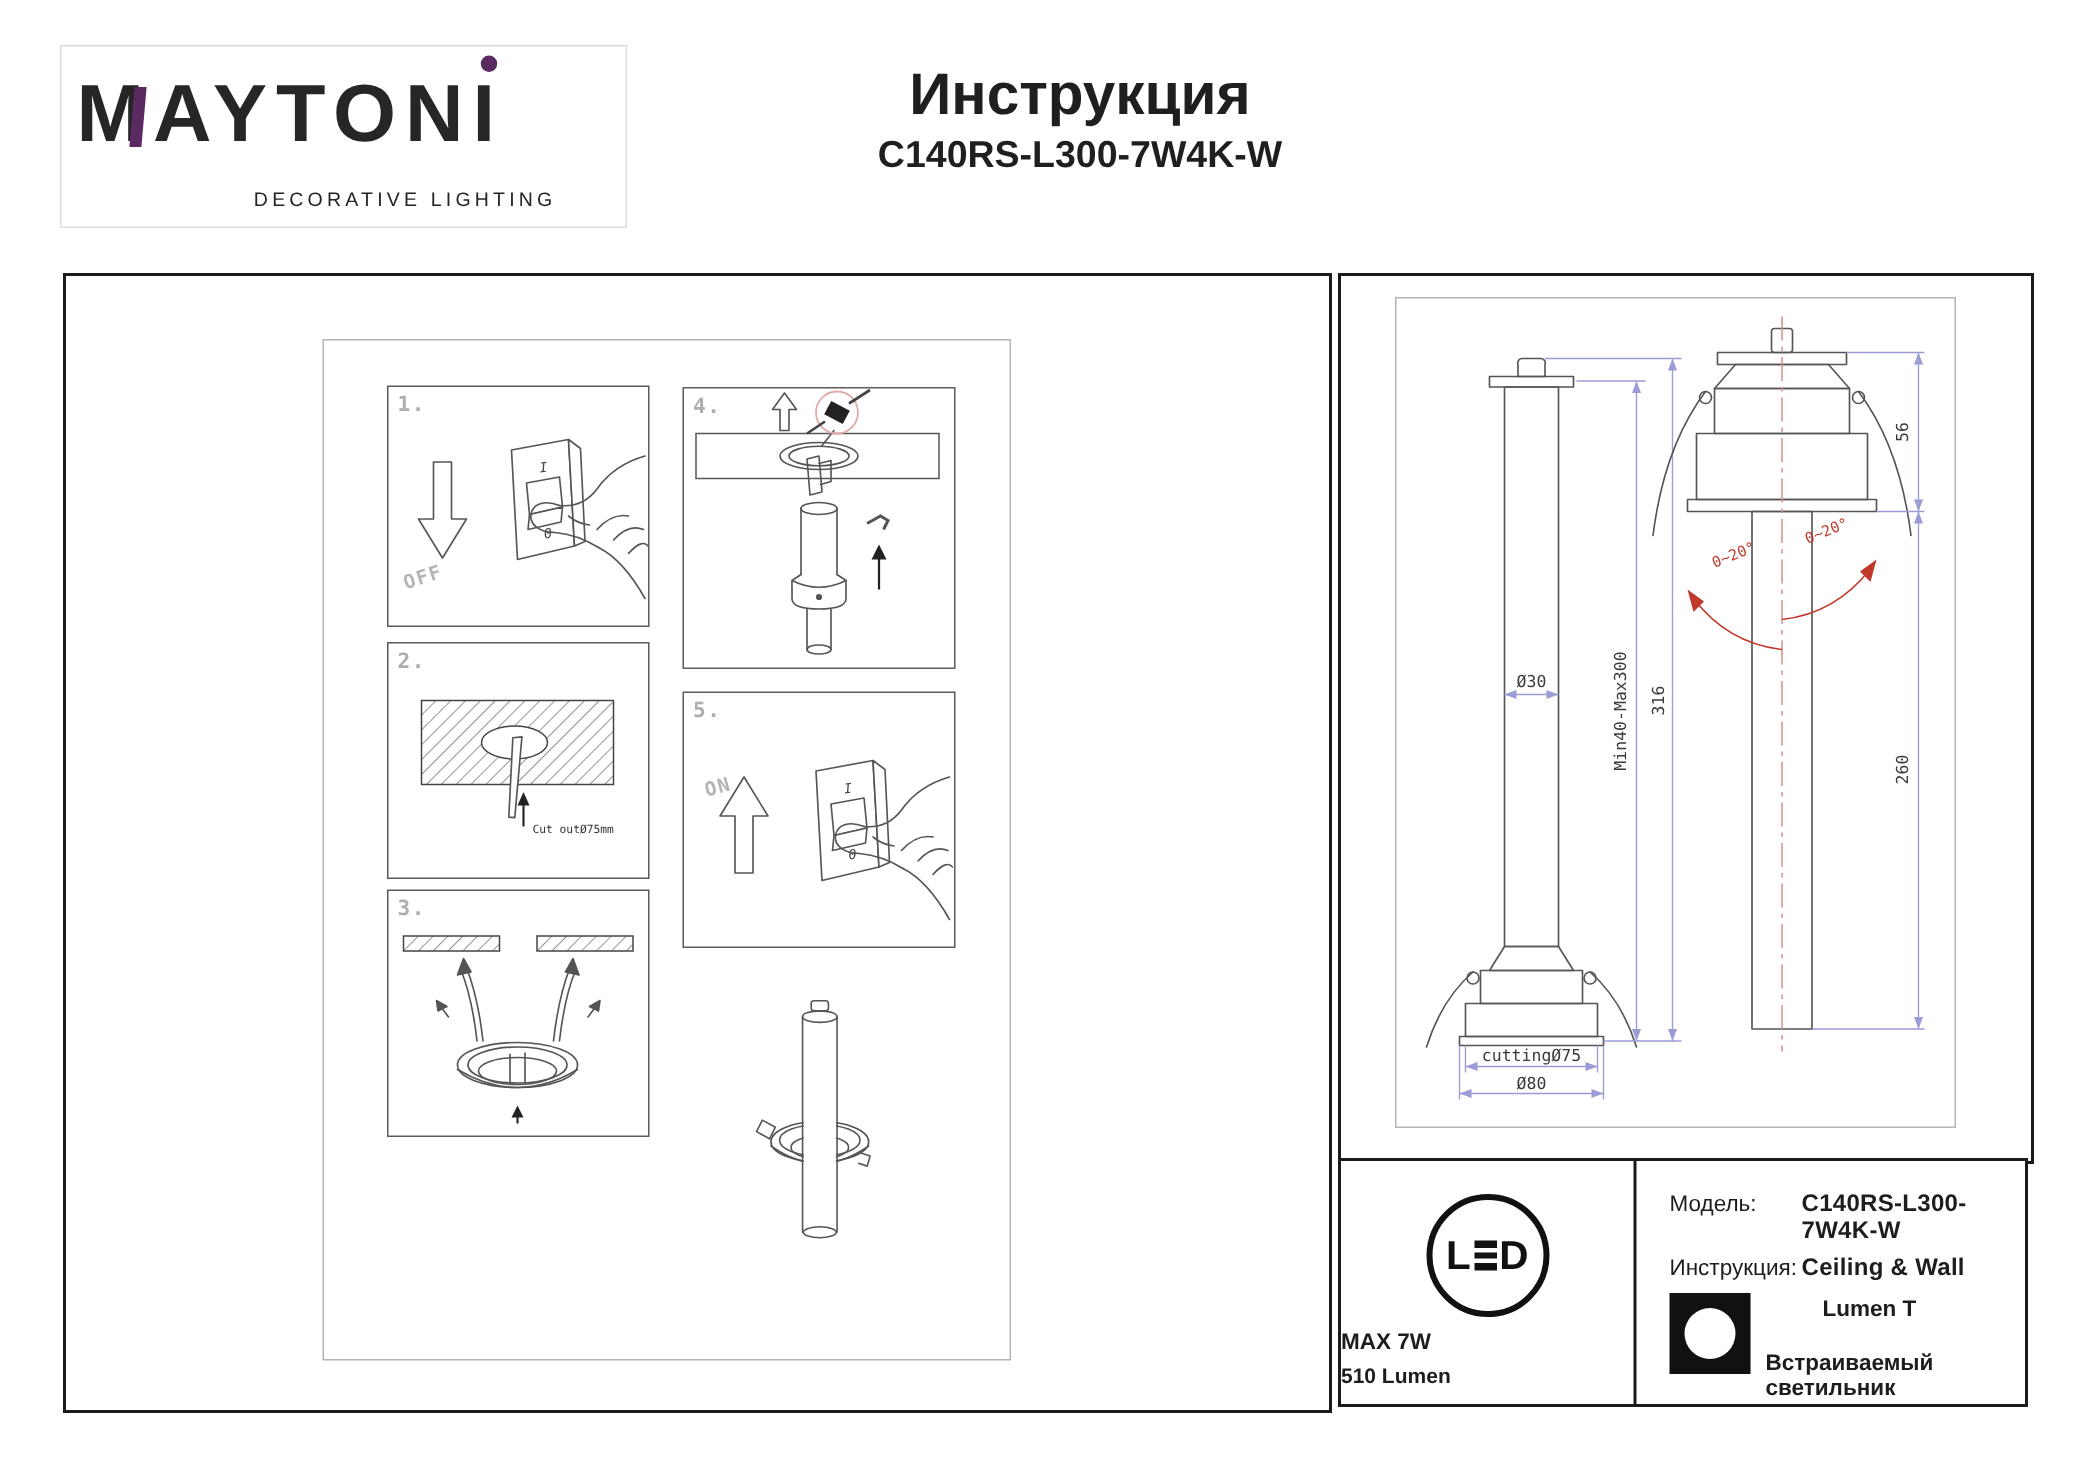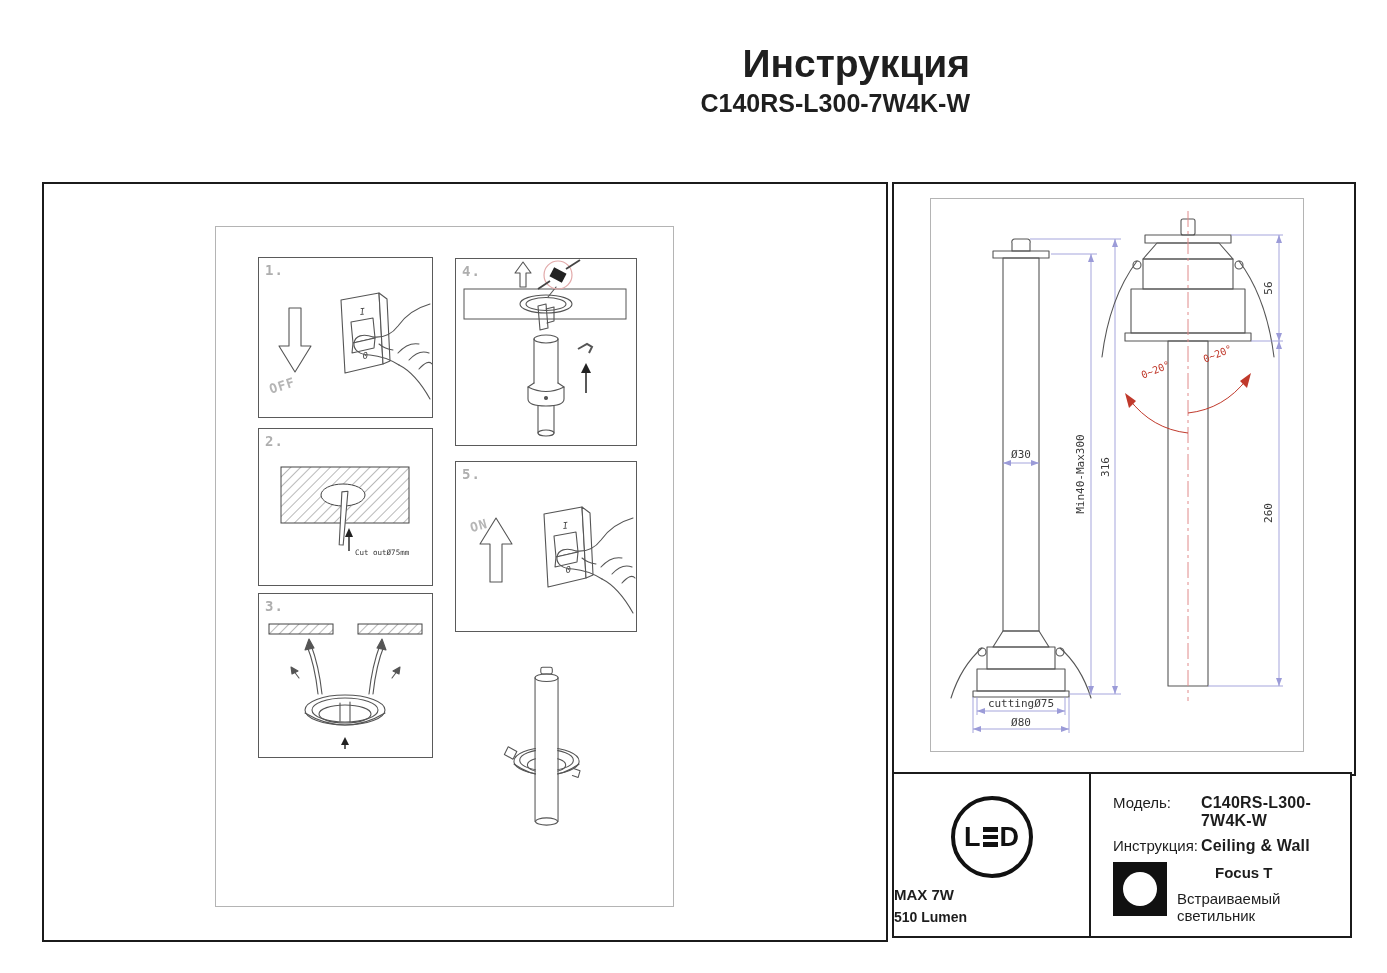--- a/index.html
+++ b/index.html
@@ -7,21 +7,21 @@
         font-family:"Liberation Sans","DejaVu Sans",sans-serif;color:#1d1d1d}
 
   
   .logo-box{position:absolute;left:40px;top:30px;width:376px;height:120px;border:1px solid #dcdcdc}
   .brand{position:absolute;left:10px;top:14px;font-weight:700;font-size:54px;letter-spacing:6px;color:#262626;white-space:nowrap}
   .brand-i{position:relative;display:inline-block}
   .i-dot{position:absolute;left:50%;transform:translateX(-50%);top:-8px;width:11px;height:11px;border-radius:50%;background:#5b2a60}
   .m-accent{position:absolute;left:37px;top:13px;width:8px;height:40px;background:#5b2a60;transform:skewX(-5deg)}
   .tagline{position:absolute;right:46px;top:94px;font-size:13px;letter-spacing:2.8px;color:#232323;font-weight:400}
 
-  .title-block{position:absolute;left:470px;top:42px;width:500px;text-align:right}
+  .title-block{position:absolute;left:470px;top:42px;width:500px;text-align:center}
   .doc-title{font-weight:700;font-size:39px;color:#1f1f1f}
   .doc-model{font-weight:700;font-size:25px;margin-top:3px;color:#1f1f1f}
 
   
   .panel{position:absolute;border:2px solid #1b1b1b;background:#fff}
   .left-panel{left:42px;top:182px;width:842px;height:756px}
   .right-panel{left:892px;top:182px;width:460px;height:590px}
   .inner{position:absolute;border:1px solid #b4b4b4;background:#fff}
   .steps-frame{left:215px;top:226px;width:457px;height:679px}
   .drawing-frame{left:930px;top:198px;width:372px;height:552px}
@@ -56,27 +56,34 @@
   .lumen{position:absolute;top:135px;width:100%;text-align:left;font-weight:700;font-size:14px}
   .cell-model{flex:1;position:relative;padding:20px 0 0 22px;box-sizing:border-box}
   .row{display:flex;margin-bottom:7px;align-items:baseline}
   .lbl{width:88px;font-size:15px;flex:none}
   .val{font-weight:700;font-size:16px;letter-spacing:.2px}
   .series-row{display:flex;margin-top:4px}
   .series-icon{width:54px;height:54px;background:#111;position:relative;flex:none;display:flex;align-items:center;justify-content:center}
   .icon-circle{width:34px;height:34px;border-radius:50%;background:#fff;display:block}
   .series-text{margin-left:10px}
   .series{font-weight:700;font-size:15px;margin-left:38px;margin-top:2px}
-  .ftype{font-weight:400;font-size:15px;margin-top:9px}
+  .ftype{font-weight:700;font-size:15px;margin-top:19px}
 </style>
 </head>
 <body>
 
 <div class="page">
 
+  <div class="logo-box">
+    <div class="brand">
+      <span>MAYTON</span><span class="brand-i"><span>I</span><span class="i-dot"></span></span>
+      <span class="m-accent"></span>
+    </div>
+    <div class="tagline">DECORATIVE LIGHTING</div>
+  </div>
 
   <div class="title-block">
     <div class="doc-title">Инструкция</div>
     <div class="doc-model">C140RS-L300-7W4K-W</div>
   </div>
 
   <div class="panel left-panel"></div>
   <div class="inner steps-frame"></div>
 
   <div class="step" style="left:258px;top:257px;width:173px;height:159px">
@@ -360,20 +367,20 @@
       </div>
       <div class="row">
         <span class="lbl">Инструкция:</span>
         <span class="val">Ceiling &amp; Wall</span>
       </div>
       <div class="series-row">
         <span class="series-icon">
             <span class="icon-circle"></span>
           </span>
         <div class="series-text">
-          <div class="series">Focus T</div>
+          <div class="series">Lumen T</div>
           <div class="ftype">Встраиваемый светильник</div>
         </div>
       </div>
     </div>
   </div>
 
 </div>
 
 </body></html>

